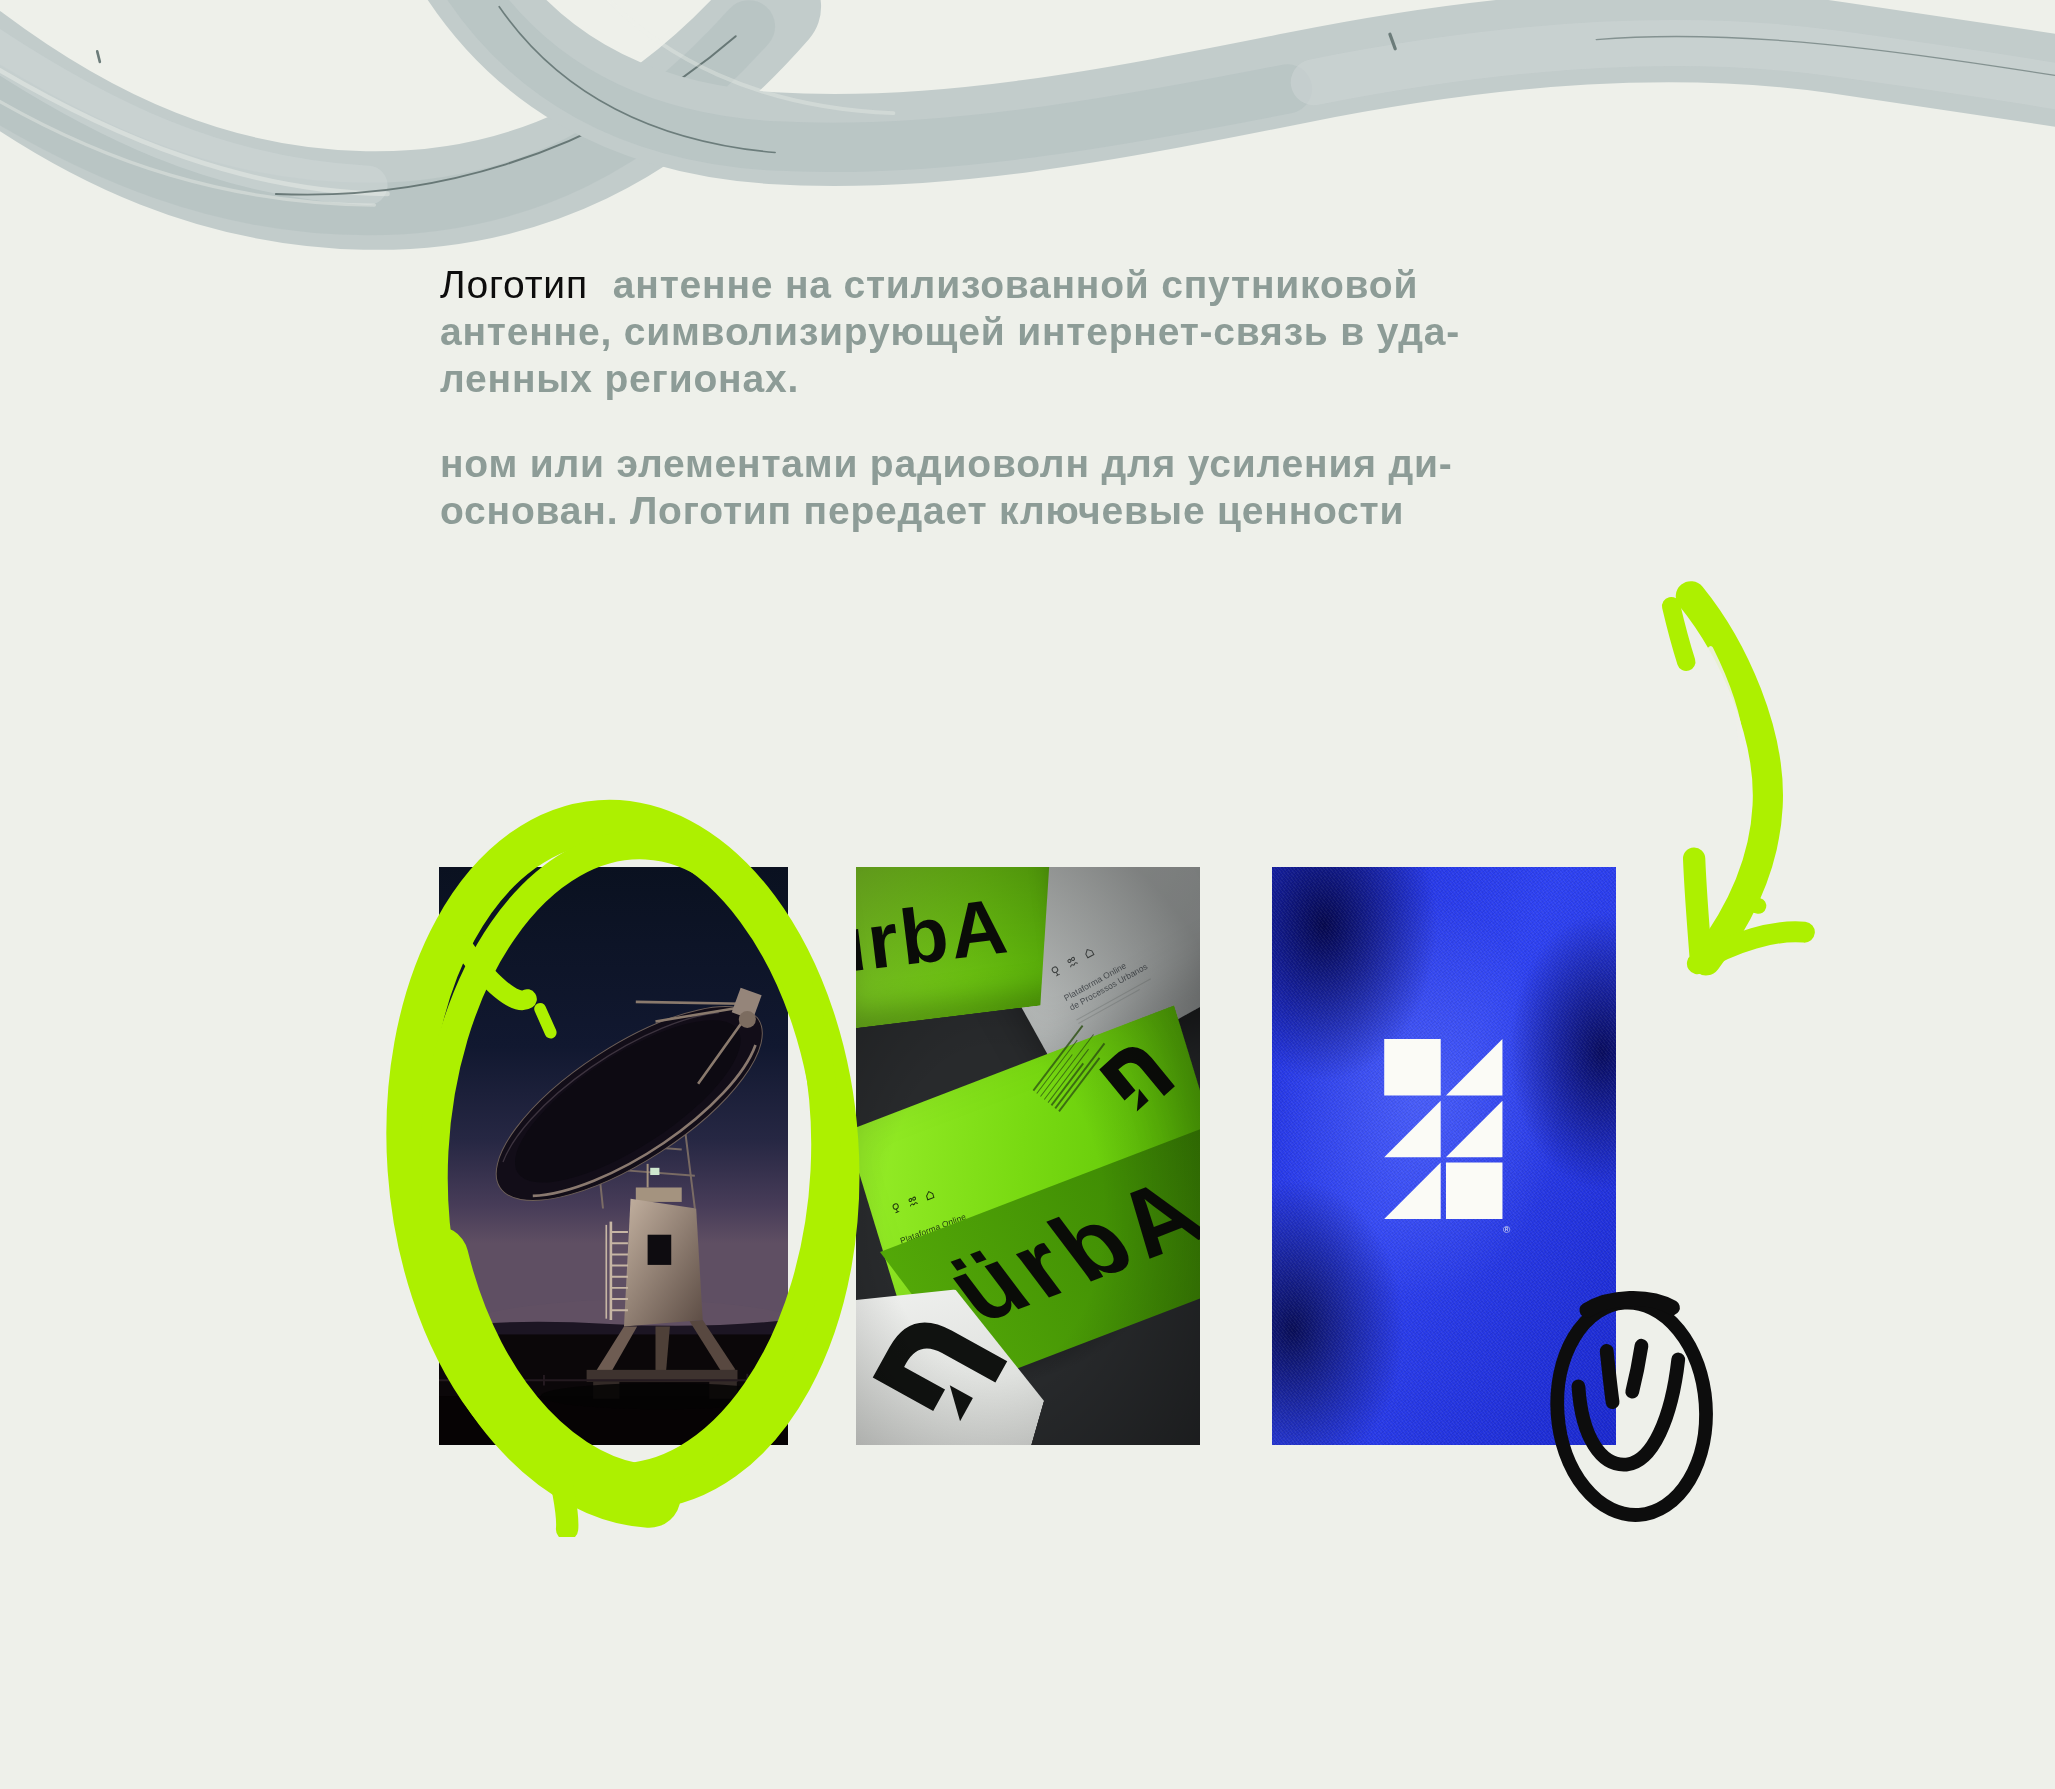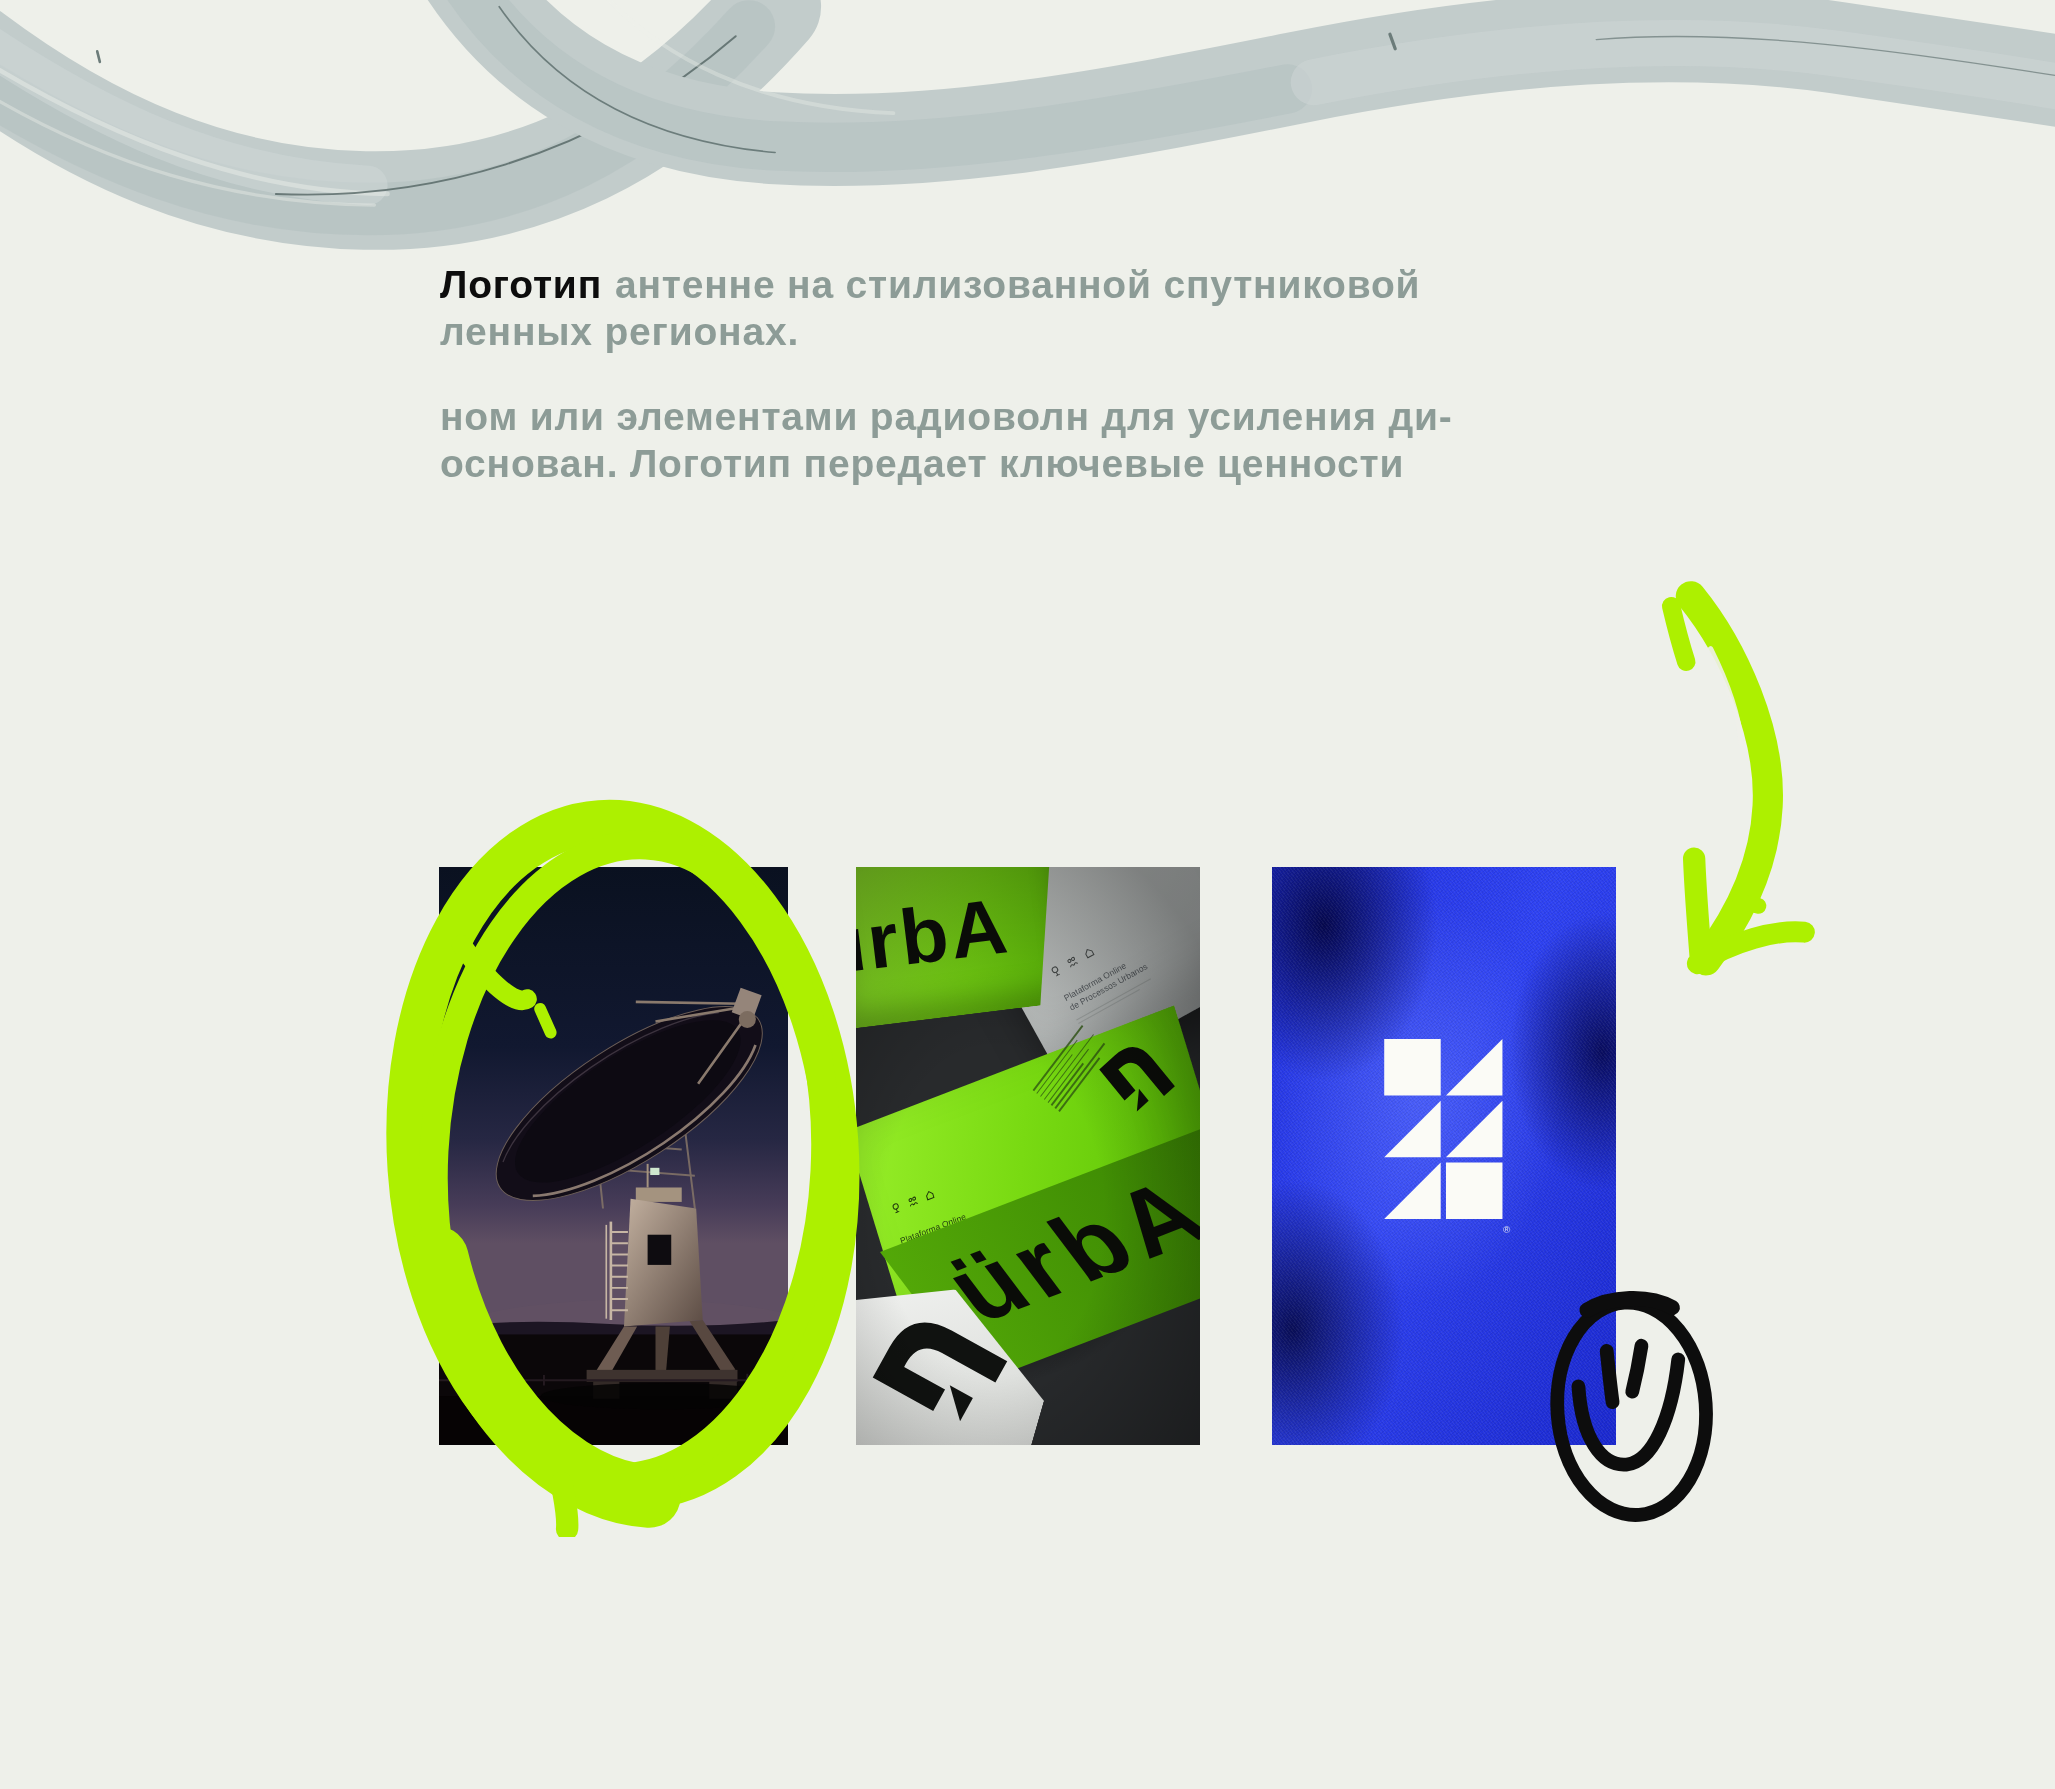--- a/index.html
+++ b/index.html
@@ -7,21 +7,21 @@
   #canvas{position:relative;width:2056px;height:1789px;background:#eef0ea;overflow:hidden;
           font-family:"Liberation Sans",sans-serif;}
   svg{display:block}
   .abs{position:absolute}
 
   
   .intro{position:absolute;left:440px;top:261px;width:1130px;color:#8d9c97;
          font-size:39px;line-height:47px;font-weight:600;letter-spacing:0.8px;}
   .intro .para1{margin:0 0 38px 0}
   .intro .line{white-space:nowrap}
-  .intro .lead{color:#0d0d0d;font-weight:700;margin-right:13px}
+  .intro .lead{color:#0d0d0d;font-weight:400;margin-right:25px}
 
   
   .tile{position:absolute;top:867px;height:578px;overflow:hidden}
   .tile-sat{left:439px;width:349px;background:#0c1322}
   .tile-pack{left:856px;width:344px;background:#282a2c}
   .tile-blue{left:1272px;width:344px;
      background:
        radial-gradient(55% 45% at 15% 10%, rgba(4,6,70,.95), rgba(4,6,70,0) 60%),
        radial-gradient(45% 40% at 96% 32%, rgba(6,8,80,.9), rgba(6,8,80,0) 60%),
        radial-gradient(50% 40% at 6% 80%, rgba(3,5,60,.85), rgba(3,5,60,0) 65%),
@@ -104,20 +104,21 @@
       <path d="M2430,60 C2650,42 2900,78 3150,118" stroke="#4c5e5c" stroke-width="2" opacity=".55"></path>
       <path d="M900,-30 C1000,90 1160,165 1360,172" stroke="#eef0ea" stroke-width="6" opacity=".35"></path>
       <path d="M2116,52 l8,22" stroke="#6c7c7a" stroke-width="5"></path>
       <path d="M148,78 l4,16" stroke="#6c7c7a" stroke-width="4"></path>
     </g>
   </svg>
 
   <section class="intro">
     <div class="para1">
       <div class="line"><span class="lead">Логотип</span><span>антенне на стилизованной спутниковой</span></div>
+      <div class="line">антенне, символизирующей интернет-связь в уда-</div>
       <div class="line">ленных регионах.</div>
     </div>
     <div class="para2">
       <div class="line">ном или элементами радиоволн для усиления ди-</div>
       <div class="line">основан. Логотип передает ключевые ценности</div>
     </div>
   </section>
 
   <figure class="tile tile-sat abs" style="margin:0">
     <svg width="349" height="578" viewBox="0 0 532 880">

